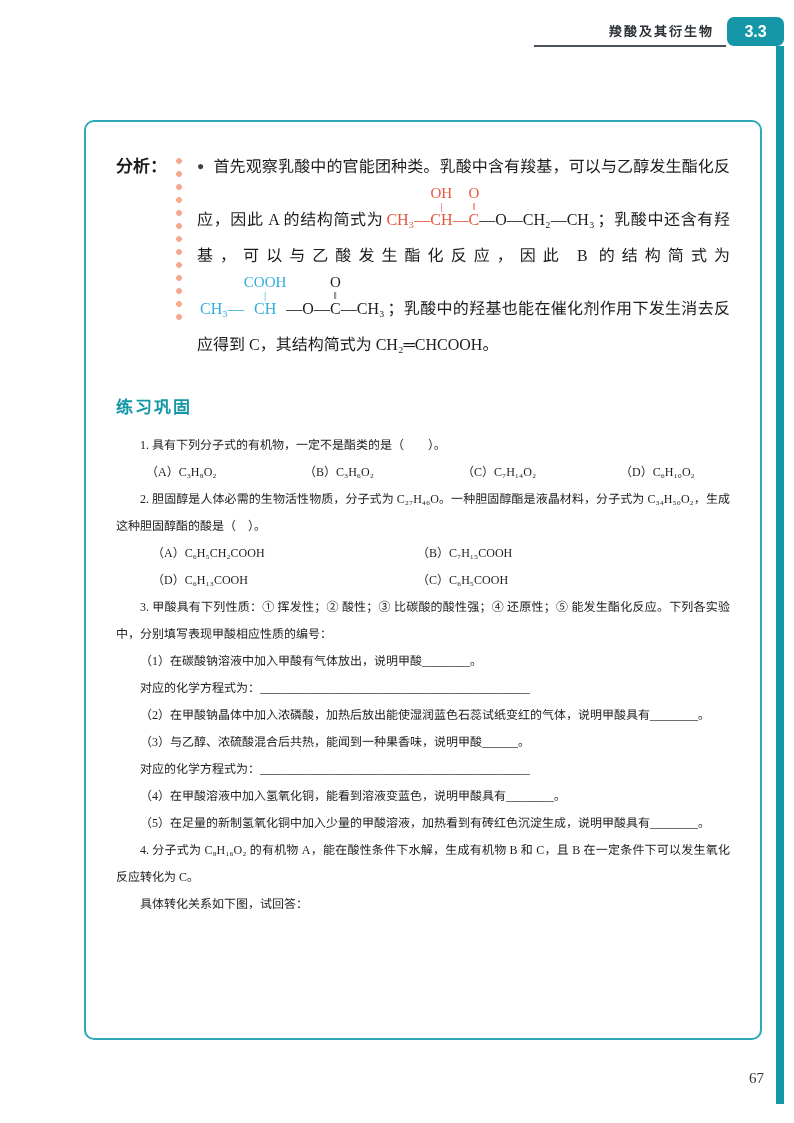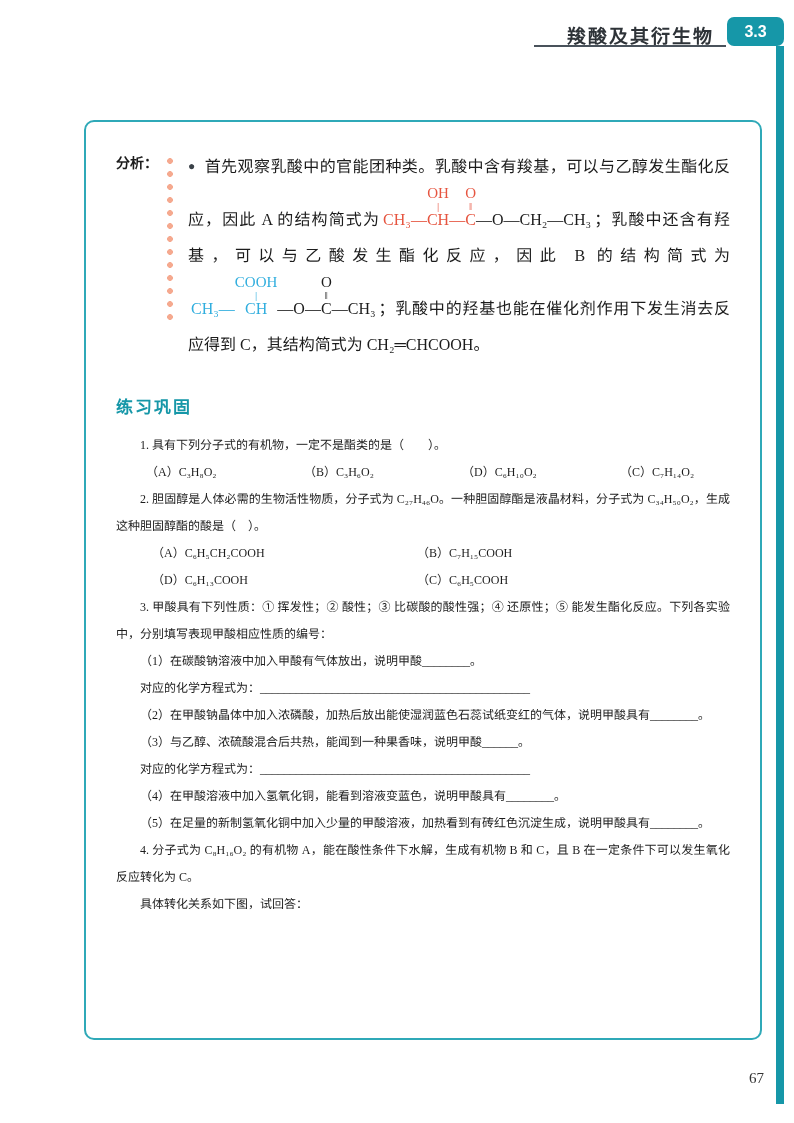--- a/index.html
+++ b/index.html
@@ -7,37 +7,37 @@
     width:794px; height:1123px;
     position:relative;
     background:#ffffff;
     font-family:"Liberation Serif","DejaVu Serif",serif;
     color:var(--text,#1c1c1c);
     overflow:hidden;
   }
   .hdr-title {
     position:absolute; top:21px; right:80px;
     font-family:"Liberation Sans","DejaVu Sans",sans-serif;
-    font-weight:bold; font-size:19px; color:#2e3338; letter-spacing:2px;
+    font-weight:bold; font-size:13px; color:#2e3338; letter-spacing:2px;
   }
   .hdr-rule { position:absolute; top:45px; right:68px; width:192px; height:2px; background:var(--header-line,#49525b); }
   .hdr-badge {
     position:absolute; top:17px; right:10px; width:57px; height:29px;
     background:var(--accent,#1697a8); color:#ffffff;
     font-family:"Liberation Sans","DejaVu Sans",sans-serif; font-weight:bold; font-size:16px;
     display:flex; align-items:center; justify-content:center;border-radius:7px;
   }
   .side-bar { position:absolute; top:46px; right:10px; width:8px; height:1058px; background:var(--accent,#1697a8); }
   .content-box {
     position:absolute; left:84px; top:120px; width:678px; height:920px;
     border:2px solid var(--box-border,#2fa9b8); border-radius:10px;
     padding:26px 30px 18px 30px; overflow:hidden;
   }
   .analysis { display:flex; }
-  .analysis-label { flex:0 0 auto; font-family:"Liberation Sans","DejaVu Sans",sans-serif; font-weight:bold; font-size:14px; padding-top:4px; }
+  .analysis-label { flex:0 0 auto; font-family:"Liberation Sans","DejaVu Sans",sans-serif; font-weight:bold; font-size:17px; padding-top:4px; }
   .dots {
     flex:0 0 8px; margin:8px 14px 0 8px; height:168px;
     background-image:radial-gradient(circle 3px at 4px 5px, var(--dot,#f5a98f) 0 2.8px, transparent 3px);
     background-size:8px 13px; background-repeat:repeat-y;
   }
   .analysis-body { flex:1; font-size:16px; line-height:36px; text-align:justify; }
   .bullet { margin-right:9px; font-size:12px; color:#3a4148; vertical-align:2px; }
   .chem { display:inline-flex; align-items:flex-end; vertical-align:baseline; margin:0 3px; font-size:16px; line-height:1.15; white-space:nowrap; }
   .chem .chem-col { display:inline-flex; flex-direction:column; align-items:center; }
   .chem .chem-above { font-size:15px; line-height:16px; }
@@ -110,22 +110,22 @@
         </span><span>；乳酸中的羟基也能在催化剂作用下发生消去反应得到 C，其结构简式为 CH₂═CHCOOH。</span></div>
   </div>
 
   <div class="practice-heading">练习巩固</div>
 
   <div class="ex">
     <p>1. 具有下列分子式的有机物，一定不是酯类的是（　　）。</p>
     <div class="opts-row">
       <span>（A）C₃H₈O₂</span>
       <span>（B）C₃H₆O₂</span>
+      <span>（C）C₇H₁₄O₂</span>
       <span>（D）C₆H₁₀O₂</span>
-      <span>（C）C₇H₁₄O₂</span>
     </div>
 
     <p>2. 胆固醇是人体必需的生物活性物质，分子式为 C₂₇H₄₆O。一种胆固醇酯是液晶材料，分子式为 C₃₄H₅₀O₂，生成这种胆固醇酯的酸是（　）。</p>
     <div class="opts-grid">
       <span>（A）C₆H₅CH₂COOH</span>
       <span>（B）C₇H₁₅COOH</span>
       <span>（D）C₆H₁₃COOH</span>
       <span>（C）C₆H₅COOH</span>
     </div>
 

